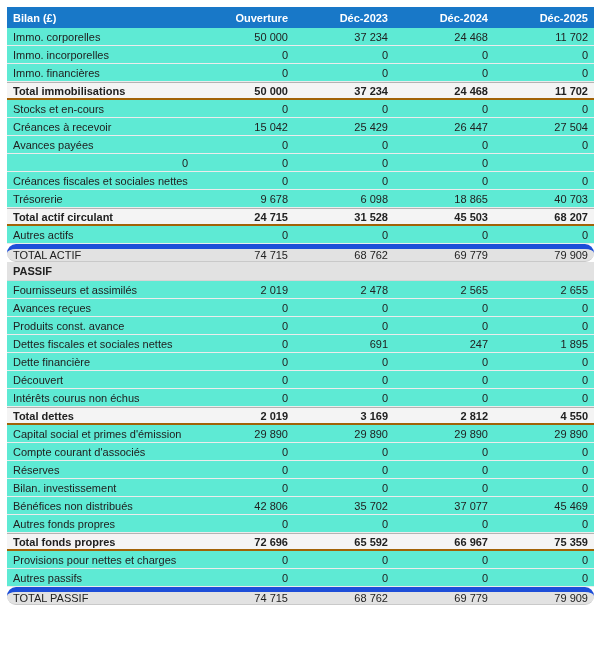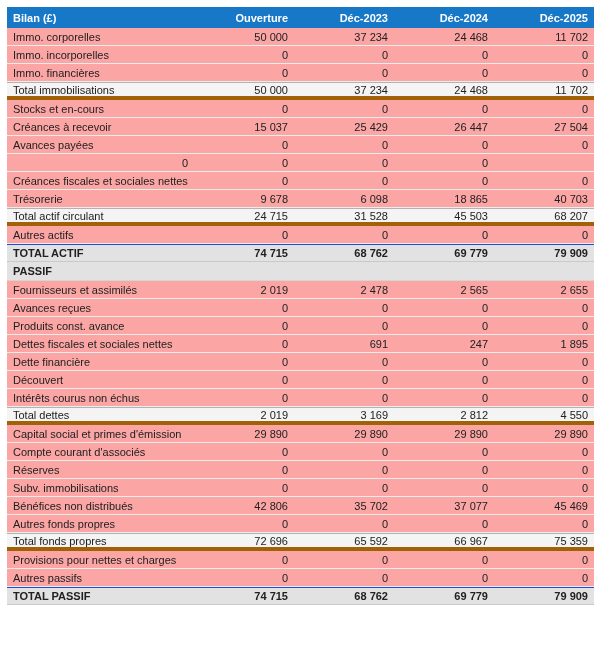--- a/index.html
+++ b/index.html
@@ -22,38 +22,39 @@
     height: 18px;
   }
   .header-row {
     height: 21px;
     background: var(--accent, #1878c8);
     color: var(--header-text, #ffffff);
     font-weight: bold;
   }
   .cell-label { text-align: left; padding-left: 6px; white-space: nowrap; overflow: hidden; }
   .cell-num { text-align: right; padding-right: 6px; white-space: nowrap; }
-  .row-normal { background: #fca5a5; border-bottom: 1px solid #ececec; }
+  .row-normal { background: #5eead4; border-bottom: 1px solid #ececec; }
   .row-section {
     background: var(--section-bg, #e2e2e2);
     font-weight: bold;
     height: 19px;
     border-bottom: 1px solid #d5d5d5;
   }
   .row-subtotal {
     background: var(--subtotal-bg, #f4f4f4);
-    font-weight: normal;
+    font-weight: bold;
     border-top: 1px solid #b3b3b3;
-    border-bottom: 4px solid #a16207;
+    border-bottom: 2px solid #a16207;
   }
   .row-grandtotal {
     background: var(--grandtotal-bg, #e2e2e2);
-    font-weight: bold;
-    border-top: 1px solid #1d4ed8;
+    font-weight: normal;
+    border-top: 5px solid #1d4ed8;
     border-bottom: 1px solid #c9c9c9;
+    border-radius: 9px;
   }
   .section-passif { }
 </style>
 </head>
 <body>
 
 <div class="table-wrap">
   <div class="grid-row header-row">
     <div class="cell-label">Bilan (£)</div>
     <div class="cell-num">Ouverture</div>
@@ -93,21 +94,21 @@
         </div>
         <div class="grid-row row-normal">
           <div class="cell-label">Stocks et en-cours</div>
           <div class="cell-num">0</div>
           <div class="cell-num">0</div>
           <div class="cell-num">0</div>
           <div class="cell-num">0</div>
         </div>
         <div class="grid-row row-normal">
           <div class="cell-label">Créances à recevoir</div>
-          <div class="cell-num">15 037</div>
+          <div class="cell-num">15 042</div>
           <div class="cell-num">25 429</div>
           <div class="cell-num">26 447</div>
           <div class="cell-num">27 504</div>
         </div>
         <div class="grid-row row-normal">
           <div class="cell-label">Avances payées</div>
           <div class="cell-num">0</div>
           <div class="cell-num">0</div>
           <div class="cell-num">0</div>
           <div class="cell-num">0</div>
@@ -229,21 +230,21 @@
           <div class="cell-num">0</div>
         </div>
         <div class="grid-row row-normal">
           <div class="cell-label">Réserves</div>
           <div class="cell-num">0</div>
           <div class="cell-num">0</div>
           <div class="cell-num">0</div>
           <div class="cell-num">0</div>
         </div>
         <div class="grid-row row-normal">
-          <div class="cell-label">Subv. immobilisations</div>
+          <div class="cell-label">Bilan. investissement</div>
           <div class="cell-num">0</div>
           <div class="cell-num">0</div>
           <div class="cell-num">0</div>
           <div class="cell-num">0</div>
         </div>
         <div class="grid-row row-normal">
           <div class="cell-label">Bénéfices non distribués</div>
           <div class="cell-num">42 806</div>
           <div class="cell-num">35 702</div>
           <div class="cell-num">37 077</div>

